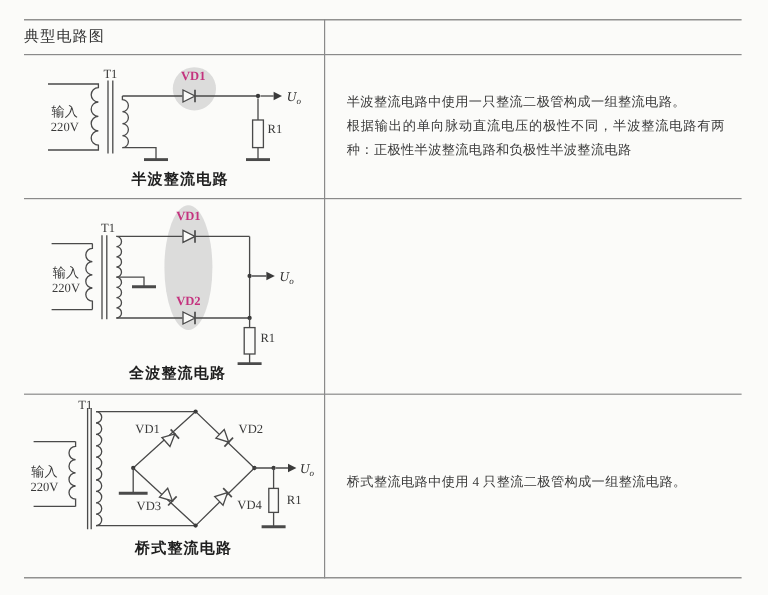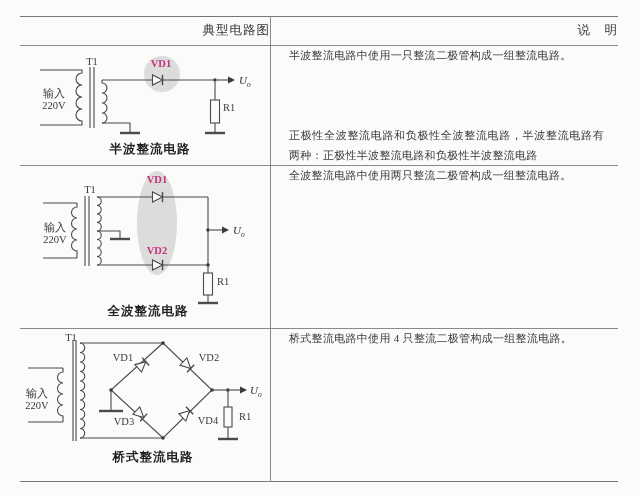--- a/index.html
+++ b/index.html
@@ -11,23 +11,23 @@
     position:relative;
     overflow:hidden;
   }
   .page{position:absolute;inset:0;}
   
   .hline{position:absolute;left:20px;width:598px;height:0;border-top:1.4px solid #777;}
   .hline.thin{border-top:1px solid #8a8a8a;}
   .vline{position:absolute;left:270px;top:16px;width:0;height:466px;border-left:1px solid #8a8a8a;}
   
   .cell{position:absolute;box-sizing:border-box;}
-  .hdr{display:flex;align-items:center;justify-content:flex-end;
+  .hdr{display:flex;align-items:center;justify-content:flex-start;
        font-size:12.5px;color:#333;letter-spacing:1px;}
-  .desc{display:flex;flex-direction:column;justify-content:space-between;
+  .desc{display:flex;flex-direction:column;justify-content:center;
         padding:0 8px 0 11px;font-size:11px;line-height:20px;
         color:#3a3a3a;letter-spacing:0.3px;}
   .desc p{margin:0;text-align:justify;}
   .circ{display:block;}
   
   svg text{font-family:"Liberation Serif","DejaVu Serif",serif;fill:#3a3a3a;}
   .lbl{font-size:10.5px;}
   .lbl-cn{font-size:11px;}
   .vdlbl{font-size:10.5px;font-weight:bold;fill:#c4327e;}
   .cap{font-size:12.5px;font-weight:bold;fill:#1f1f1f;letter-spacing:1px;}
@@ -57,23 +57,20 @@
   <div class="hline" style="top:16px"></div>
   <div class="hline thin" style="top:45px"></div>
   <div class="hline thin" style="top:165px"></div>
   <div class="hline thin" style="top:328px"></div>
   <div class="hline" style="top:481px"></div>
   <div class="vline"></div>
 
   <div class="cell hdr" style="left:20px;top:16px;width:250px;height:29px">
     <span>典型电路图</span>
   </div>
-  <div class="cell hdr" style="left:270px;top:16px;width:348px;height:29px">
-    <span>说　明</span>
-  </div>
 
   <div class="cell" style="left:20px;top:45px;width:250px;height:120px">
     <svg class="circ" width="250" height="120" viewBox="0 0 250 120">
 
       <circle class="hl" cx="142" cy="29" r="18"></circle>
 
       <g>
         <path class="wire" d="M20,25 H62 V28 A6 6 0 0 0 62 40 A6 6 0 0 0 62 52 A6 6 0 0 0 62 64 A6 6 0 0 0 62 76 V80 H20"></path>
         <path class="wire" d="M70,22 V83 M74,22 V83"></path>
         <path class="wire" d="M82,35 V38 A5 5 0 0 1 82 48 A5 5 0 0 1 82 58 A5 5 0 0 1 82 68 A5 5 0 0 1 82 78"></path>
@@ -101,21 +98,21 @@
       <text class="lbl" x="203" y="66">R1</text>
       <path class="wire2" d="M185,88 H205"></path>
 
       <path class="wire" d="M82,78 H110 V88"></path>
       <path class="wire2" d="M100,88 H120"></path>
       <text class="cap" x="130" y="108" text-anchor="middle">半波整流电路</text>
     </svg>
   </div>
   <div class="cell desc" style="left:278px;top:45px;width:334px;height:120px">
     <p>半波整流电路中使用一只整流二极管构成一组整流电路。</p>
-    <p>正极性全波整流电路和负极性全波整流电路，半波整流电路有两种：正极性半波整流电路和负极性半波整流电路</p>
+    <p>根据输出的单向脉动直流电压的极性不同，半波整流电路有两种：正极性半波整流电路和负极性半波整流电路</p>
   </div>
 
   <div class="cell" style="left:20px;top:165px;width:250px;height:163px">
     <svg class="circ" width="250" height="163" viewBox="0 0 250 163">
       <ellipse class="hl" cx="137" cy="58" rx="20" ry="52"></ellipse>
 
       <g>
         <path class="wire" d="M23,38 H57 M23,93 H57"></path>
         <path class="wire" d="M57,38 V42 A5.5 5.5 0 0 0 57 53 A5.5 5.5 0 0 0 57 64 A5.5 5.5 0 0 0 57 75 A5.5 5.5 0 0 0 57 86 V93"></path>
         <path class="wire" d="M65,31 V101 M69,31 V101"></path>
@@ -149,21 +146,20 @@
       <g>
         <path class="wire" d="M188,100 V108 M188,130 V138"></path>
         <rect class="comp" x="183.5" y="108" width="9" height="22"></rect>
       </g>
       <text class="lbl" x="197" y="120">R1</text>
       <path class="wire2" d="M178,138 H198"></path>
       <text class="cap" x="128" y="150" text-anchor="middle">全波整流电路</text>
     </svg>
   </div>
   <div class="cell desc" style="left:278px;top:165px;width:334px;height:163px">
-    <p>全波整流电路中使用两只整流二极管构成一组整流电路。</p>
   </div>
 
   <div class="cell" style="left:20px;top:328px;width:250px;height:154px">
     <svg class="circ" width="250" height="154" viewBox="0 0 250 154">
 
       <g>
         <path class="wire" d="M8,40 H43 M8,94 H43"></path>
         <path class="wire" d="M43,40 V44 A5.5 5.5 0 0 0 43 55 A5.5 5.5 0 0 0 43 66 A5.5 5.5 0 0 0 43 77 A5.5 5.5 0 0 0 43 88 V94"></path>
         <path class="wire" d="M53,12 V113 M56,12 V113"></path>
         <path class="wire" d="M60,15 A4.75 4.75 0 0 1 60 24.5 A4.75 4.75 0 0 1 60 34 A4.75 4.75 0 0 1 60 43.5 A4.75 4.75 0 0 1 60 53 A4.75 4.75 0 0 1 60 62.5 A4.75 4.75 0 0 1 60 72 A4.75 4.75 0 0 1 60 81.5 A4.75 4.75 0 0 1 60 91 A4.75 4.75 0 0 1 60 100.5 A4.75 4.75 0 0 1 60 110"></path>

